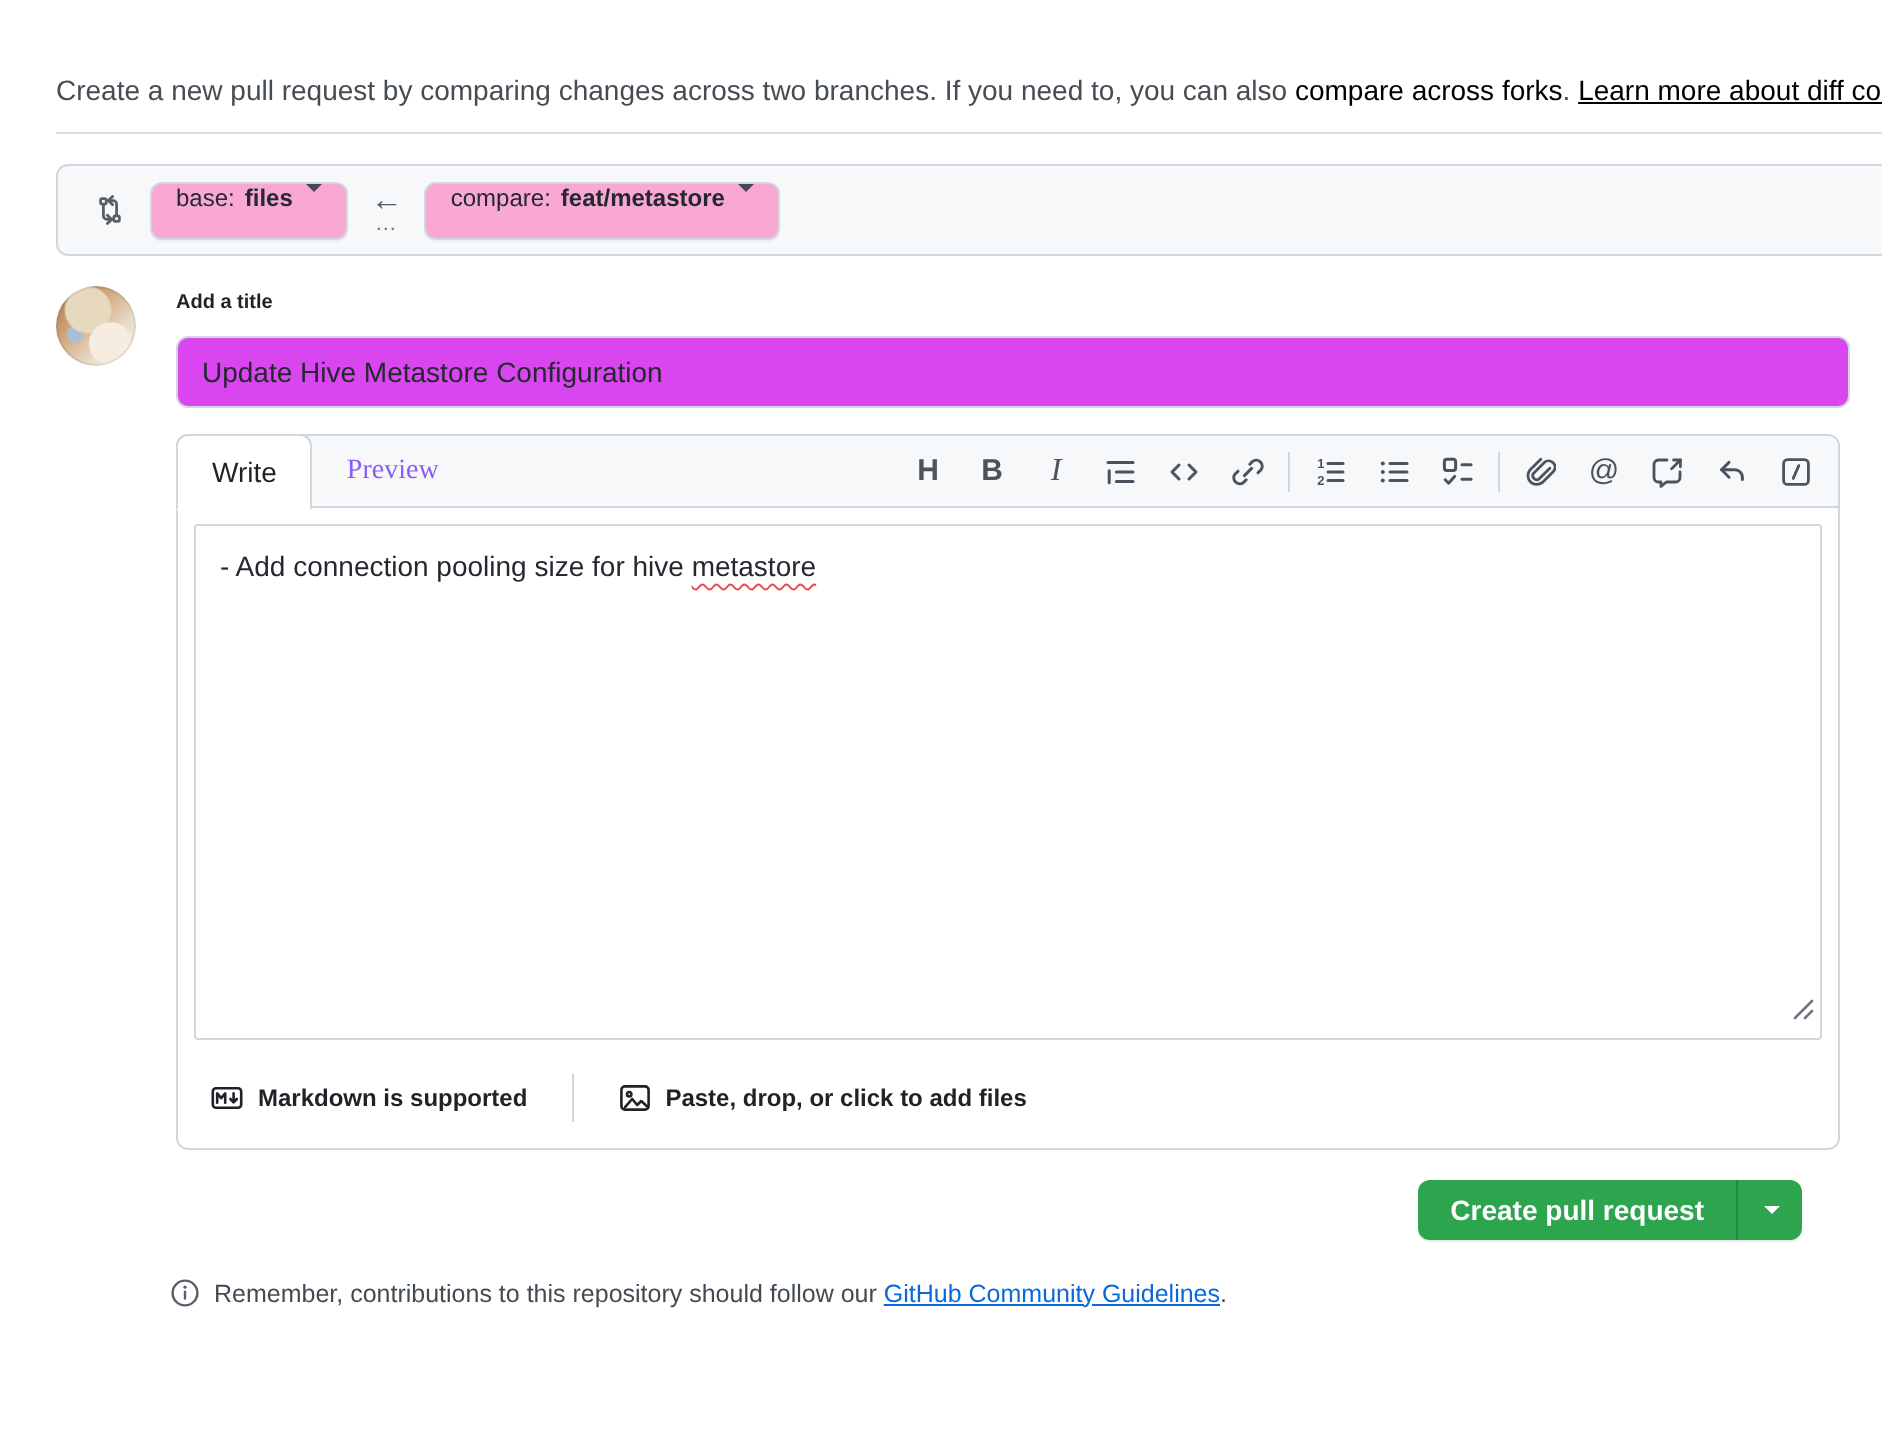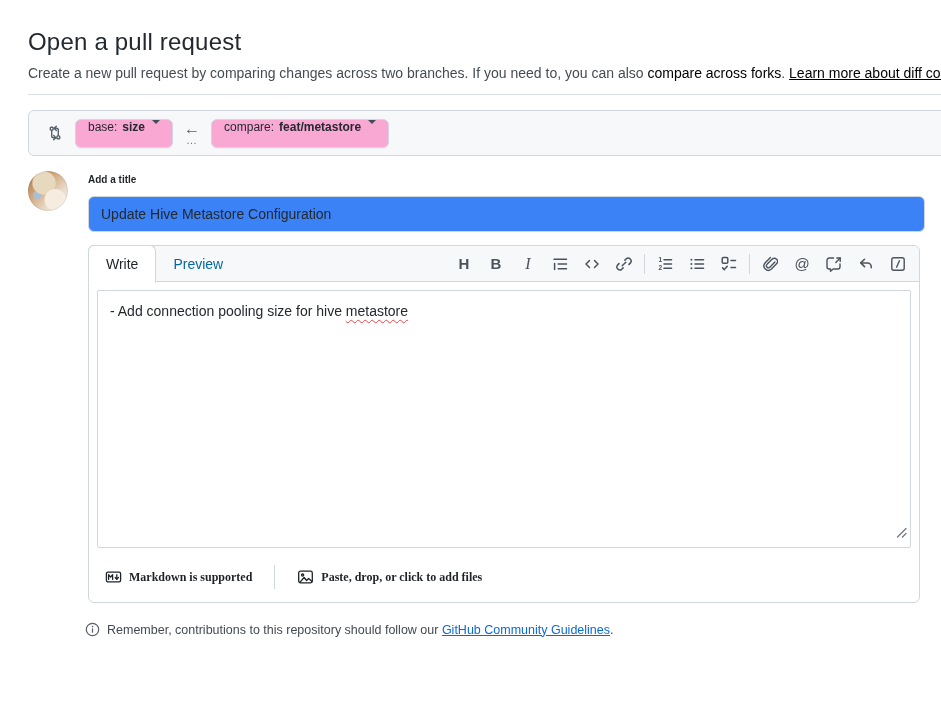--- a/index.html
+++ b/index.html
@@ -36,53 +36,53 @@
   .avatar { width:40px; height:40px; border-radius:50%; flex:0 0 40px;
     background:
       radial-gradient(circle at 68% 72%, #f6ecdf 0 26%, rgba(0,0,0,0) 28%),
       radial-gradient(circle at 40% 30%, #e7d9bd 0 30%, rgba(0,0,0,0) 33%),
       radial-gradient(circle at 24% 60%, #a9bfd4 0 10%, rgba(0,0,0,0) 12%),
       linear-gradient(135deg, #a8744a 0%, #cfa478 35%, #e9dccb 68%, #f7f2ea 100%);
     box-shadow: inset 0 0 0 1px rgba(31,35,40,.08); }
   .form-main { margin-left:20px; width:837px; }
   .section-heading { font-size:10px; font-weight:700; color:#1f2328; margin:3px 0 0; }
   .title-input { margin-top:11px; width:837px; height:36px; border:1px solid #d0d7de;
-    border-radius:6px; background:#3b82f6; font-family:"Liberation Sans",sans-serif;
+    border-radius:6px; background:#d946ef; font-family:"Liberation Sans",sans-serif;
     font-size:14px; color:#24292f; padding:0 12px; outline:none; }
   .desc-heading { margin-top:23px; }
 
   
   .editor { margin-top:13px; width:832px; border:1px solid #d0d7de; border-radius:6px; background:#fff; }
   .editor-tabs { display:flex; align-items:center; background:#f6f8fa;
     border-bottom:1px solid #d0d7de; border-radius:6px 6px 0 0; height:36px; }
   .tab { font-size:14px; padding:0 17px; height:36px; display:flex; align-items:center; cursor:pointer; }
   .tab.active { background:#fff; border:1px solid #d0d7de; border-bottom:1px solid #fff;
     border-radius:6px 6px 0 0; margin:-1px 0 -1px -1px; height:38px; color:#1f2328;text-align:right; }
-  .tab.inactive { color:#0369a1; }
+  .tab.inactive { color:#8b5cf6;font-family:Liberation Serif, serif; }
   .md-toolbar { margin-left:auto; display:flex; align-items:center; padding-right:5px; }
   .tb-btn { width:32px; height:32px; display:flex; align-items:center; justify-content:center;
     color:#4b535d; cursor:pointer; border-radius:4px; }
   .tb-btn svg { display:block; }
   .tb-letter { font-size:15px; font-weight:700; }
   .tb-letter.h { font-weight:600; }
   .tb-letter.i { font-family:"Liberation Serif",serif; font-style:italic; font-weight:500; font-size:16px; }
   .tb-letter.at { font-weight:400; font-size:15px; }
   .tb-sep { width:1px; height:20px; background:#d0d7de; margin:0 4px; }
 
   .editor-body { padding:8px; }
   .fake-textarea { position:relative; width:100%; height:258px; border:1px solid #d0d7de;
     border-radius:2px; padding:9px 12px; font-size:14px; line-height:22px; color:#24292f;
     cursor:text; background:#fff; }
   .misspell { text-decoration-line:underline; text-decoration-style:wavy;
     text-decoration-color:#e5484d; text-decoration-thickness:1px; text-underline-offset:3px; }
   .resize-handle { position:absolute; right:3px; bottom:3px; color:#6e7781; cursor:nwse-resize; }
 
   .editor-footer { display:flex; align-items:center; padding:9px 14px 13px 16px; gap:14px; }
   .footer-item { display:flex; align-items:center; gap:7px; font-size:12px; font-weight:700;
-    color:#1f2328; cursor:pointer;font-family:Liberation Serif, serif; }
+    color:#1f2328; cursor:pointer; }
   .footer-sep { width:1px; height:24px; background:#d0d7de; margin:0 8px; }
 
   
   .actions-row { display:flex; justify-content:flex-end; margin:15px 24px 0 0; }
   .create-btn { display:flex; align-items:stretch; background:#2da44e; border-radius:6px;
     color:#fff; overflow:hidden; box-shadow:0 1px 0 rgba(31,35,40,.1); cursor:pointer; }
   .create-main { padding:7px 16px; font-size:14px; font-weight:700; display:flex; align-items:center; }
   .create-caret { width:33px; display:flex; align-items:center; justify-content:center;
     border-left:1px solid rgba(27,31,36,.22); }
   .caret-down.white { border-top-color:#fff; }
@@ -92,39 +92,38 @@
     font-size:12.5px; color:#424a53; }
   .bottom-note a { color:#0969da; text-decoration:underline; cursor:pointer; }
   .info-icon-wrap { display:flex; color:#57606a; }
 </style>
 </head>
 <body>
 
 <div class="page">
 
   <div class="header">
-    <div class="page-title">Open a pull request</div>
     <div class="lede"><span>Create a new pull request by comparing changes across two branches. If you need to, you can also </span><a>compare across forks</a><span>. </span><a class="underlined">Learn more about diff comparisons</a></div>
   </div>
   <hr class="rule">
 
   <div class="compare-bar">
     <span class="compare-icon-wrap">
       <svg width="16" height="16" viewBox="0 0 16 16" fill="none" stroke="currentColor" stroke-width="1.4" stroke-linecap="round" stroke-linejoin="round">
         <path d="M9.3 1.2 7.2 3.3l2.1 2.1"></path>
         <path d="M7.2 3.3h2.3a1.8 1.8 0 0 1 1.8 1.8v5.4"></path>
         <rect x="9.9" y="10.9" width="2.8" height="2.8" rx="0.8"></rect>
         <path d="M6.7 14.8 8.8 12.7 6.7 10.6"></path>
         <path d="M8.8 12.7H6.5a1.8 1.8 0 0 1-1.8-1.8V5.5"></path>
         <rect x="3.3" y="2.3" width="2.8" height="2.8" rx="0.8"></rect>
       </svg>
     </span>
     <button class="branch-btn">
       <span>base:</span>
-      <span class="val">size</span>
+      <span class="val">files</span>
       <span class="caret-down"></span>
     </button>
     <span class="arrow-stack">
       <span class="arr">←</span>
       <span class="dots">…</span>
     </span>
     <button class="branch-btn">
       <span>compare:</span>
       <span class="val">feat/metastore</span>
       <span class="caret-down"></span>
@@ -261,20 +260,28 @@
             <svg width="17" height="16" viewBox="0 0 16 16" fill="none" stroke="currentColor" stroke-width="1.3" stroke-linecap="round" stroke-linejoin="round">
               <rect x="1.2" y="2.2" width="13.6" height="11.6" rx="1.8"></rect>
               <circle cx="5.1" cy="6.1" r="1.1"></circle>
               <path d="M3 12.6l3.6-4.1 2.5 3 2-2 3.4 3.1"></path>
             </svg>
             <span>Paste, drop, or click to add files</span>
           </div>
         </div>
       </div>
 
+      <div class="actions-row">
+        <div class="create-btn">
+          <div class="create-main">Create pull request</div>
+          <div class="create-caret">
+            <span class="caret-down white"></span>
+          </div>
+        </div>
+      </div>
 
     </div>
   </div>
 
   <div class="bottom-note">
     <span class="info-icon-wrap">
       <svg width="15" height="15" viewBox="0 0 16 16" fill="none" stroke="currentColor" stroke-width="1.3">
         <circle cx="8" cy="8" r="6.6"></circle>
         <path d="M8 7.3v3.6" stroke-linecap="round"></path>
         <circle cx="8" cy="4.9" r="0.85" fill="currentColor" stroke="none"></circle>

